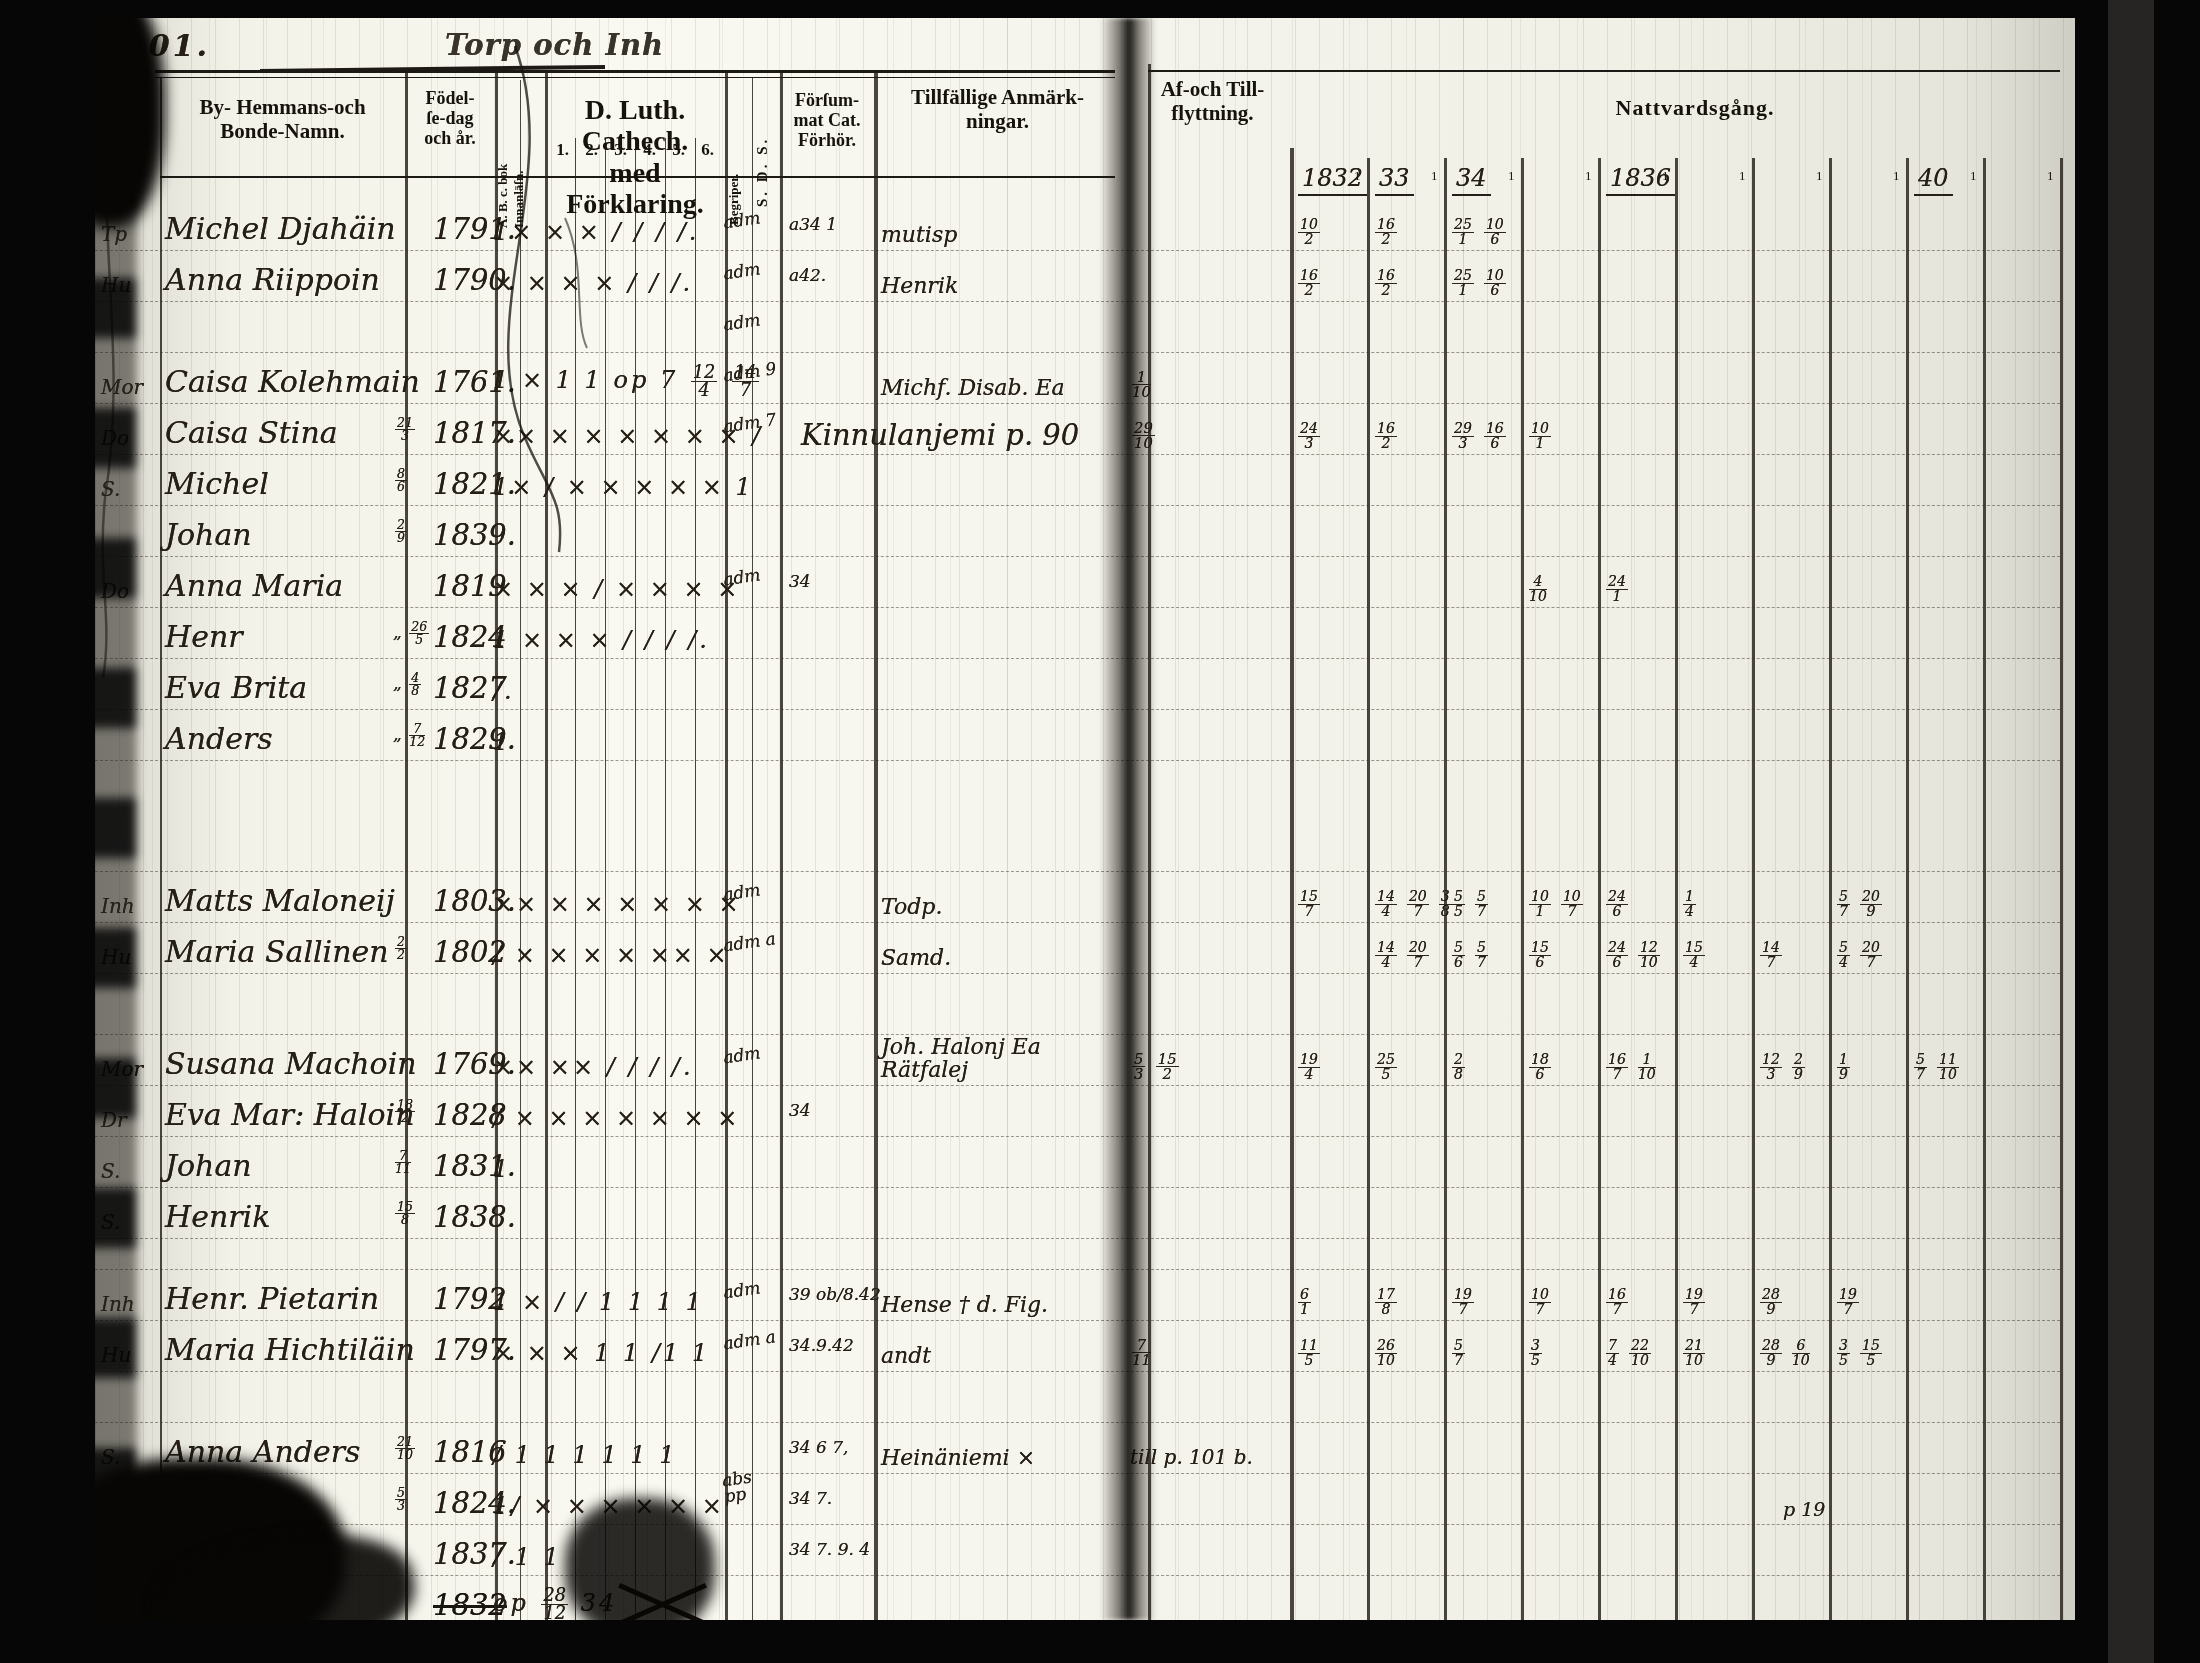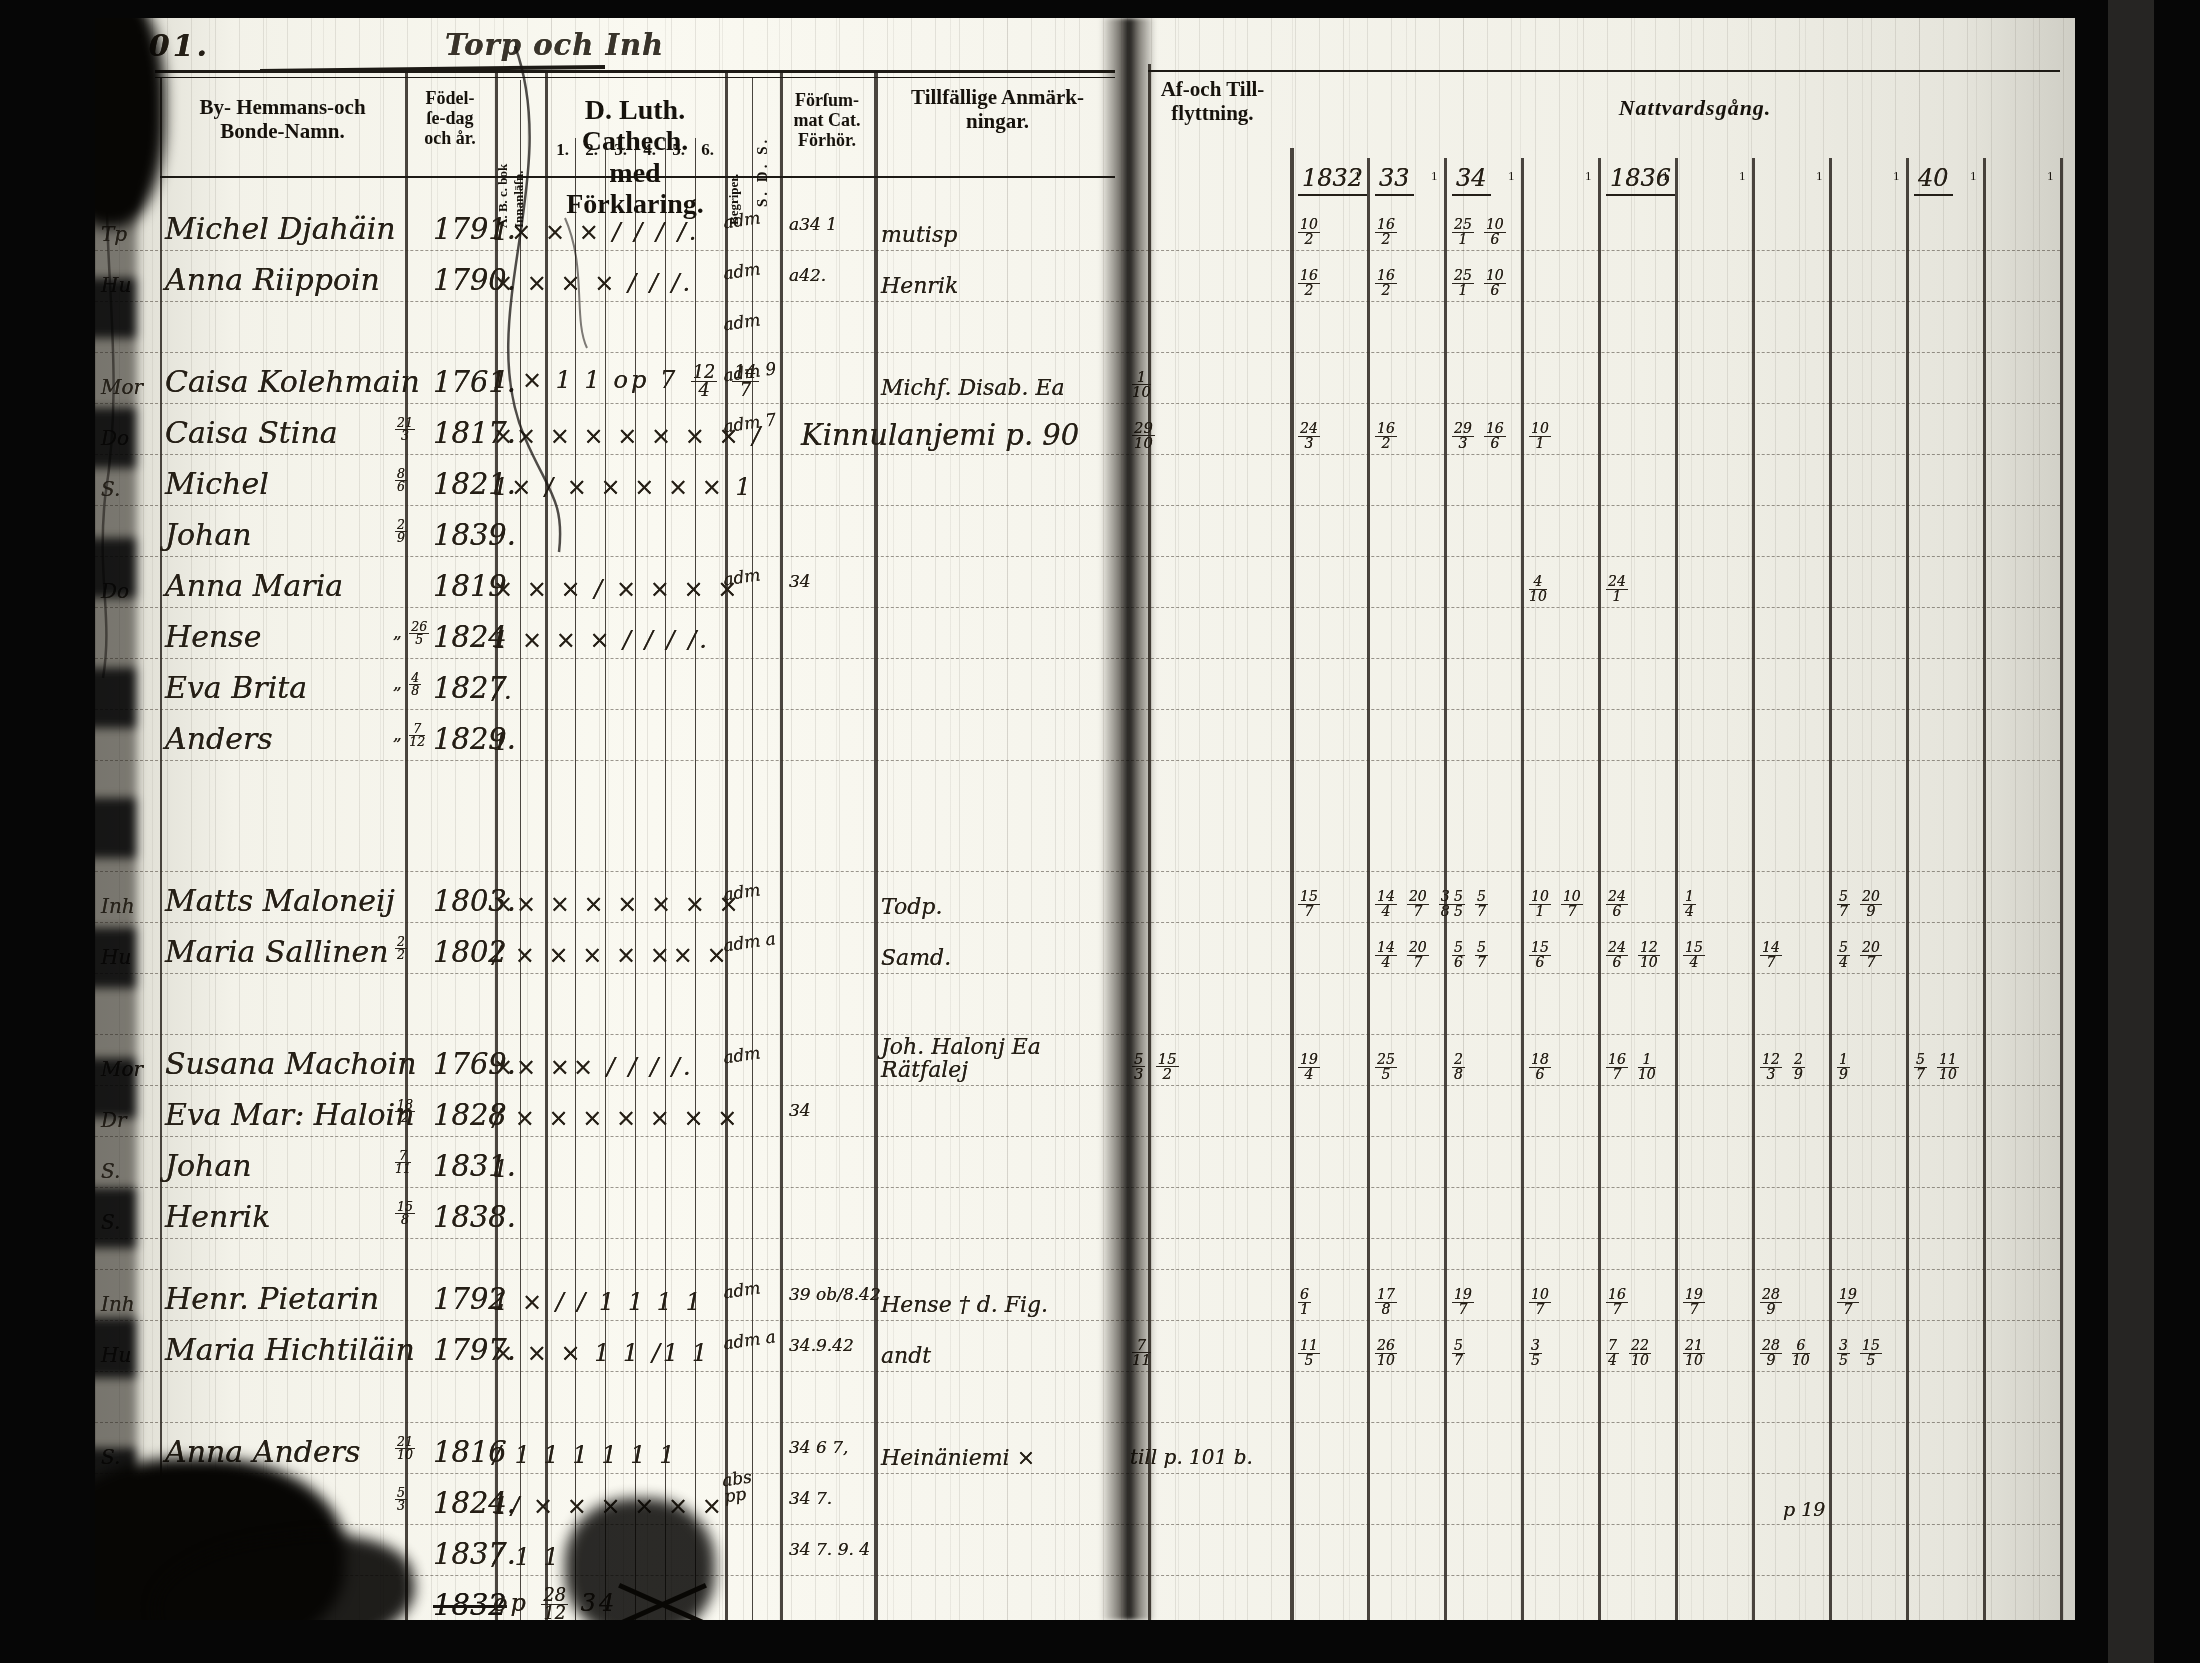--- a/index.html
+++ b/index.html
@@ -79,21 +79,21 @@
     <div class="pr" style="left:452px;top:122px;width:176px;font-size:17px;word-spacing:12px;">1.  2.  3.  4.  5.  6.</div>
     <div class="pr vert" style="left:631px;top:62px;height:145px;font-size:13px;">Begriper.</div>
     <div class="pr vert" style="left:658px;top:64px;height:125px;font-size:15px;letter-spacing:3px;">S. D. S.</div>
     <div class="pr" style="left:688px;top:72px;width:88px;font-size:18px;">Förſum-
 mat Cat.
 Förhör.</div>
     <div class="pr" style="left:790px;top:68px;width:225px;font-size:21px;">Tillfällige Anmärk-
 ningar.</div>
     <div class="pr" style="left:1035px;top:60px;width:165px;font-size:21px;">Af-och Till-
 flyttning.</div>
-    <div class="pr" style="left:1350px;top:78px;width:500px;font-size:22px;letter-spacing:1px;font-style:italic;">Nattvardsgång.</div>
+    <div class="pr" style="left:1350px;top:78px;width:500px;font-size:22px;letter-spacing:1px;">Nattvardsgång.</div>
 
     <div id="years">
         <div class="hw yearlab" style="left: 1203px; top: 146px;">1832</div>
         <div class="yearmark" style="left: 1259px; top: 150px;">1</div>
         <div class="hw yearlab" style="left: 1280px; top: 146px;">33</div>
         <div class="yearmark" style="left: 1336px; top: 150px;">1</div>
         <div class="hw yearlab" style="left: 1357px; top: 146px;">34</div>
         <div class="yearmark" style="left: 1413px; top: 150px;">1</div>
         <div class="yearmark" style="left: 1490px; top: 150px;">1</div>
         <div class="hw yearlab" style="left: 1511px; top: 146px;">1836</div>
@@ -205,21 +205,21 @@
           <div class="c hw c-m">Do</div>
           <div class="c hw c-name">Anna Maria</div>
           <div class="c hw c-yr">1819</div>
           <div class="c hw c-marks">× × × / × × × ×</div>
           <div class="c hw c-adm">adm</div>
           <div class="c hw c-fors">34</div>
           <div class="c hw c-comm" style="left: 1432px;"><span class="fr"><em>4</em><u>10</u></span></div>
           <div class="c hw c-comm" style="left: 1509px;"><span class="fr"><em>24</em><u>1</u></span></div>
         </div>
         <div class="row" style="height: 50px;">
-          <div class="c hw c-name">Hense</div>
+          <div class="c hw c-name">Henr</div>
           <div class="c hw c-bd">„ <span class="fr"><em>26</em><u>5</u></span></div>
           <div class="c hw c-yr">1824</div>
           <div class="c hw c-marks">1 × × × / / / /.</div>
         </div>
         <div class="row" style="height: 50px;">
           <div class="c hw c-name">Eva Brita</div>
           <div class="c hw c-bd">„ <span class="fr"><em>4</em><u>8</u></span></div>
           <div class="c hw c-yr">1827</div>
           <div class="c hw c-marks">/.</div>
         </div>

